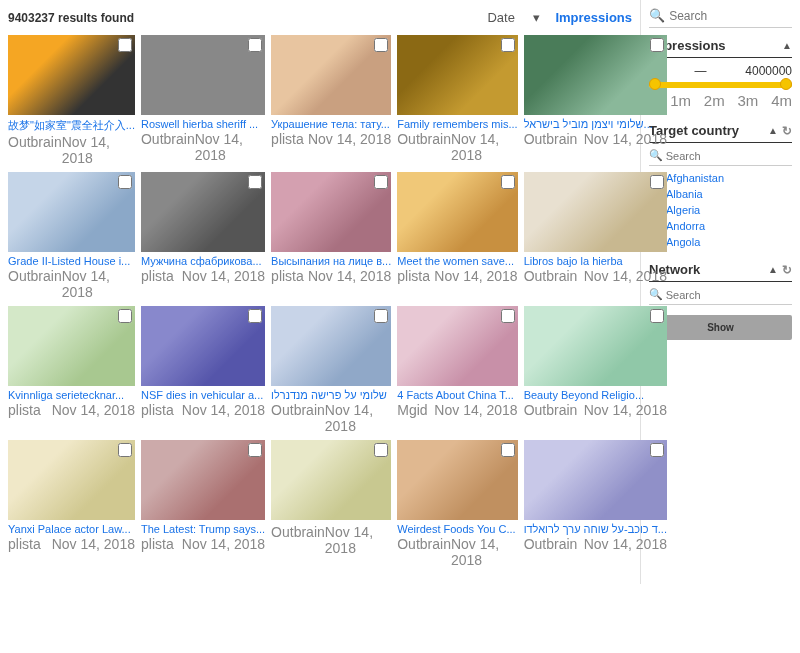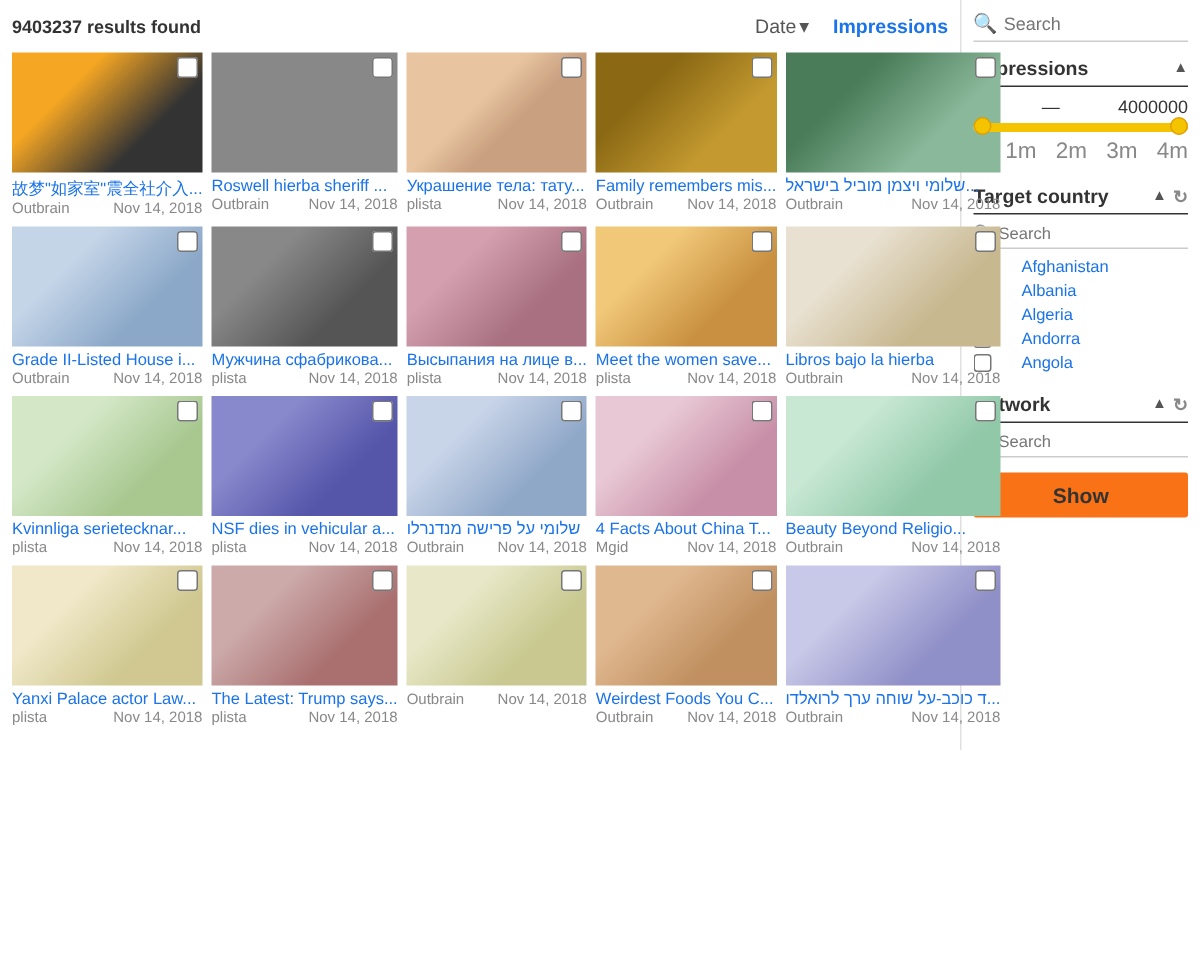--- a/index.html
+++ b/index.html
@@ -6,30 +6,30 @@
     body { font-family: Arial, sans-serif; font-size: 12px; background: #fff; color: #333; width: 800px; min-height: 653px; overflow-x: hidden; }
 
     .main-container { display: flex; width: 800px; }
 
     
     .content-area { flex: 1; padding: 10px 8px; min-width: 0; }
 
     .results-header { display: flex; align-items: center; margin-bottom: 10px; }
     .results-count { font-size: 12px; font-weight: bold; color: #333; flex: 1; }
     .sort-options { display: flex; gap: 16px; align-items: center; font-size: 13px; }
-    .sort-date { color: #555; cursor: pointer; display: flex; align-items: flex-end; gap: 2px; }
+    .sort-date { color: #555; cursor: pointer; display: flex; align-items: flex-end; gap: 18px; }
     .sort-impressions { color: #1a73e8; font-weight: bold; cursor: pointer; }
 
     .grid { display: grid; grid-template-columns: repeat(5, 1fr); gap: 6px; margin-bottom: 6px; }
 
     .card { cursor: pointer; position: relative; }
     .card-img { width: 100%; height: 80px; object-fit: cover; background: #ccc; position: relative; overflow: hidden; }
     .card-checkbox { position: absolute; top: 3px; right: 3px; width: 14px; height: 14px; border: 1px solid #aaa; background: rgba(255,255,255,0.8); cursor: pointer; }
     .card-title { font-size: 11px; color: #1a73e8; margin-top: 3px; white-space: nowrap; overflow: hidden; text-overflow: ellipsis; }
-    .card-meta { display: flex; justify-content: space-between; font-size: 10px; color: #888; margin-top: 1px; }
+    .card-meta { display: flex; justify-content: space-between; font-size: 14px; color: #888; margin-top: 1px; }
     .card-source { color: #888; }
     .card-date { color: #888; }
 
     
     .img-1 { background: linear-gradient(135deg, #f5a623 30%, #333 70%); }
     .img-2 { background: #888; }
     .img-3 { background: linear-gradient(135deg, #e8c5a0 40%, #c9a080 60%); }
     .img-4 { background: linear-gradient(135deg, #8b6914 30%, #c49a30 70%); }
     .img-5 { background: linear-gradient(135deg, #4a7c59 30%, #8ab89a 70%); }
     .img-6 { background: linear-gradient(135deg, #c5d5e8 30%, #8ba8c8 70%); }
@@ -66,27 +66,27 @@
     .slider-track { position: relative; height: 6px; background: #e0e0e0; border-radius: 3px; margin: 2px 0 4px 0; }
     .slider-fill { position: absolute; left: 0; top: 0; height: 100%; background: #f5c400; border-radius: 3px; width: 100%; }
     .slider-thumb-left { position: absolute; left: 0; top: -4px; width: 12px; height: 12px; background: #f5c400; border-radius: 50%; border: 1px solid #e0a000; cursor: pointer; }
     .slider-thumb-right { position: absolute; right: 0; top: -4px; width: 12px; height: 12px; background: #f5c400; border-radius: 50%; border: 1px solid #e0a000; cursor: pointer; }
     .slider-labels { display: flex; justify-content: space-between; font-size: 15px; color: #888; }
 
     .filter-search { display: flex; align-items: center; border-bottom: 1px solid #ccc; padding-bottom: 3px; margin-bottom: 6px; }
     .filter-search-input { border: none; outline: none; font-size: 11px; width: 100%; }
 
     .checkbox-list { max-height: 120px; overflow-y: auto; }
-    .checkbox-item { display: flex; align-items: center; gap: 20px; margin-bottom: 4px; cursor: pointer; }
+    .checkbox-item { display: flex; align-items: center; gap: 5px; margin-bottom: 4px; cursor: pointer; }
     .checkbox-item input[type="checkbox"] { width: 12px; height: 12px; cursor: pointer; accent-color: #f5c400; }
     .checkbox-label { font-size: 11px; color: #1a73e8; cursor: pointer; }
 
     .bottom-buttons { display: flex; flex-direction: column; gap: 5px; margin-top: 10px; }
     .btn-clear { border: 1px solid #ccc; background: #fff; color: #555; font-size: 12px; padding: 6px; cursor: pointer; border-radius: 2px; width: 100%; }
-    .btn-show { border: none; background: #f97316; color: #333; font-size: 14px; font-weight: bold; padding: 7px; cursor: pointer; border-radius: 2px; width: 100%; }
+    .btn-show { border: none; background: #a3a3a3; color: #333; font-size: 10px; font-weight: bold; padding: 7px; cursor: pointer; border-radius: 2px; width: 100%; }
 
     .section-block { margin-bottom: 10px; }
   </style>
 </head>
 <body>
 
 <div class="main-container">
 
   <div class="content-area">
     <div class="results-header">

